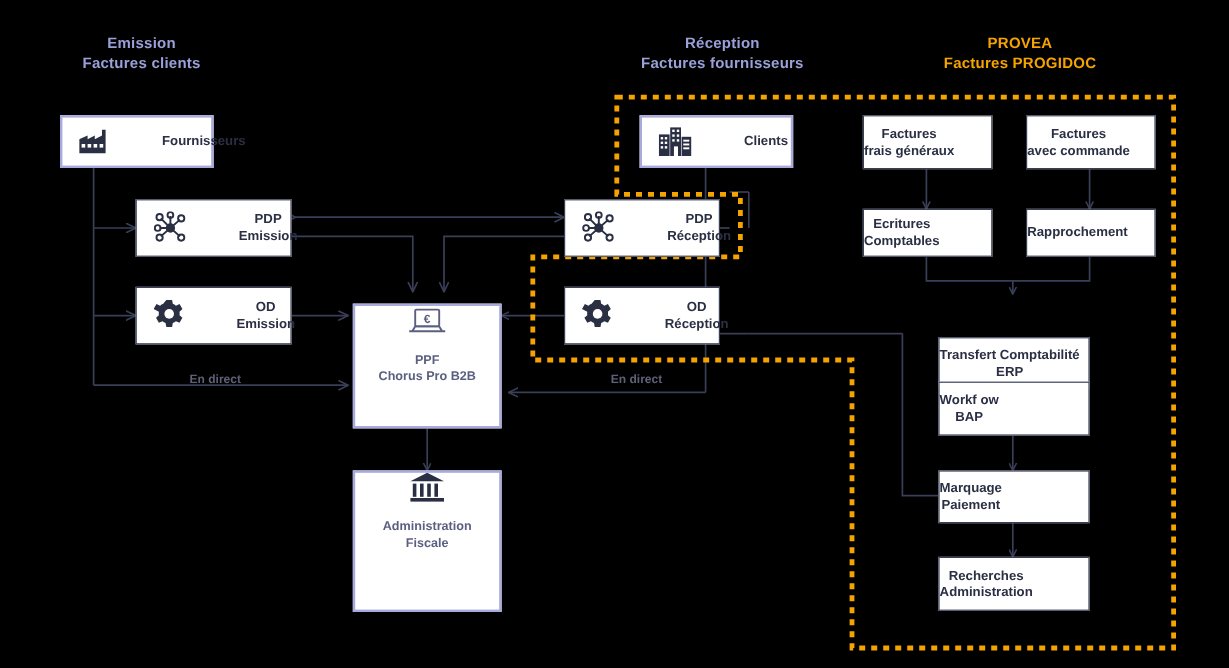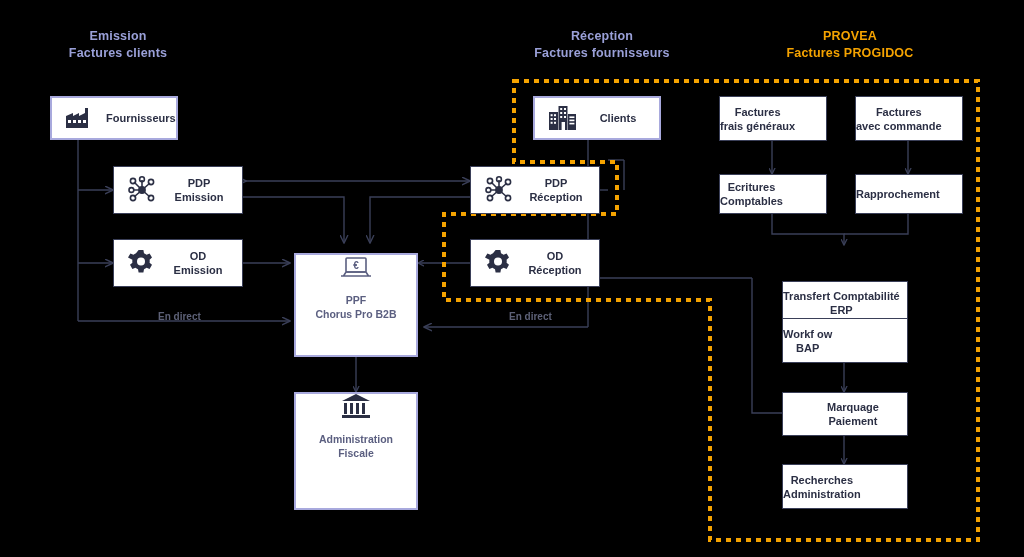--- a/index.html
+++ b/index.html
@@ -25,21 +25,21 @@
     position:absolute;background:#ffffff;box-sizing:border-box;
     display:flex;align-items:center;justify-content:flex-start;
     color:#2b2f44;font-weight:bold;font-size:11px;line-height:14px;
     text-align:center;border:1.4px solid #3a3f58;
   }
   .node.lavborder{border:2px solid #a8a9dd;}
   .node .lbl{white-space:pre-line;}
 
   
   .node.iconrow{justify-content:flex-start;padding-left:14px;gap:14px;}
-  .node.iconrow .lbl{flex:1;padding-right:14px;}
+  .node.iconrow .lbl{flex:1;padding-right:14px;margin-left:29px;}
 
   
   .node.stack{flex-direction:column;gap:12px;}
   .node.stack .lbl{color:#5b5f80;font-size:10.5px;line-height:14px;}
 
   .ico{flex:0 0 auto;display:block;}
   .edgelabel{
     position:absolute;color:#5d6177;font-weight:bold;font-size:10px;
     white-space:nowrap;
   }
@@ -265,21 +265,21 @@
       <span class="lbl">Rapprochement</span>
     </div>
     <div class="node" style="left:782px;top:245px;width:126px;height:43px;margin-top:36px;">
       <span class="lbl">Transfert Comptabilité
 ERP</span>
     </div>
     <div class="node" style="left:782px;top:318px;width:126px;height:45px;">
       <span class="lbl">Workf ow
 BAP</span>
     </div>
-    <div class="node" style="left:782px;top:392px;width:126px;height:44px;padding-left:44px;">
+    <div class="node" style="left:782px;top:392px;width:126px;height:44px;">
       <span class="lbl">Marquage
 Paiement</span>
     </div>
     <div class="node" style="left:782px;top:464px;width:126px;height:45px;">
       <span class="lbl">Recherches
 Administration</span>
     </div>
 
     <div class="edgelabel" style="left:158px;top:311px;">En direct</div>
     <div class="edgelabel" style="left:509px;top:311px;">En direct</div>

